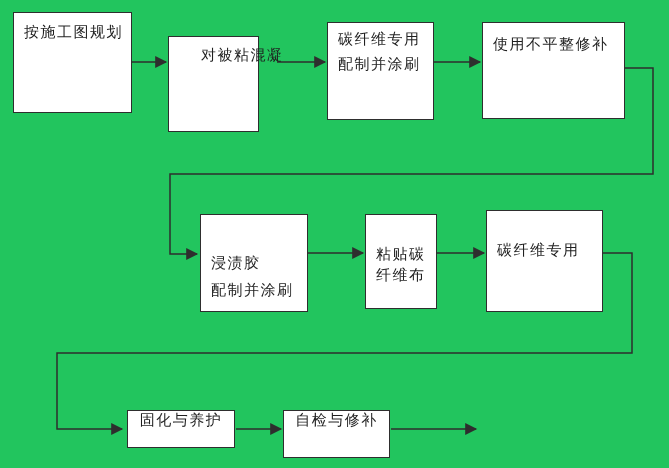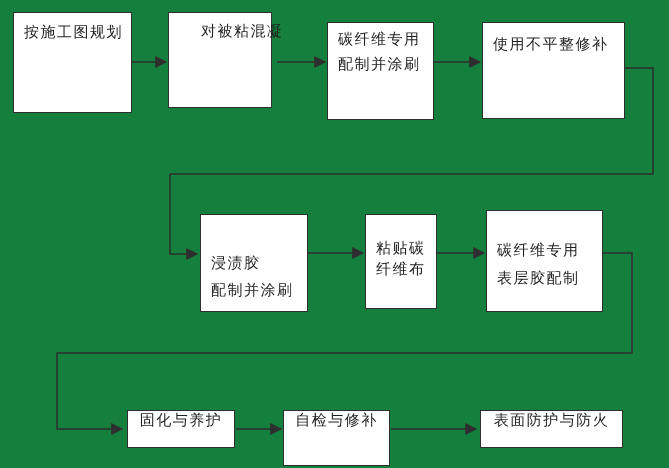--- a/index.html
+++ b/index.html
@@ -4,21 +4,21 @@
 <style>
   html, body {
     margin: 0;
     padding: 0;
     background: #ffffff;
   }
   .canvas {
     position: relative;
     width: 669px;
     height: 468px;
-    background: #15803d;
+    background: #22c55e;
     font-family: "Liberation Sans", sans-serif;
     overflow: hidden;
   }
   .edges-layer {
     position: absolute;
     left: 0;
     top: 0;
     width: 669px;
     height: 468px;
   }
@@ -31,38 +31,38 @@
     font-size: 15px;
     letter-spacing: 1.5px;
     padding-left: 10px;
     padding-right: 4px;
   }
   .ln { white-space: nowrap; }
 
   
   .b1  { left: 13px;  top: 12px;  width: 119px; height: 101px; padding-top: 9px;  }
   .b1 .ln { line-height: 20px; }
-  .b2  { left: 168px; top: 12px;  width: 104px; height: 96px;  padding-top: 4px; padding-left: 32px;  }
+  .b2  { left: 168px; top: 36px;  width: 91px; height: 96px;  padding-top: 4px; padding-left: 32px;  }
   .b2 .ln { line-height: 27px; }
   .b3  { left: 327px; top: 22px;  width: 107px; height: 98px;  padding-top: 3px;  }
   .b3 .ln { line-height: 25px; }
   .b4  { left: 482px; top: 22px;  width: 143px; height: 97px;  padding-top: 10px;  }
   .b4 .ln { line-height: 22px; }
 
   
   .b5  { left: 200px; top: 214px; width: 108px; height: 98px;  padding-top: 34px; }
   .b5 .ln { line-height: 27px; }
-  .b6  { left: 365px; top: 214px; width: 72px;  height: 95px;  padding-top: 22px; }
+  .b6  { left: 365px; top: 214px; width: 72px;  height: 95px;  padding-top: 28px; }
   .b6 .ln { line-height: 21px; }
   .b7  { left: 486px; top: 210px; width: 117px; height: 102px; padding-top: 25px; }
   .b7 .ln { line-height: 28px; }
 
   
   .b8  { left: 127px; top: 410px; width: 108px; height: 38px; }
-  .b9  { left: 283px; top: 410px; width: 107px; height: 56px; }
+  .b9  { left: 283px; top: 410px; width: 107px; height: 48px; }
   .b10 { left: 480px; top: 410px; width: 143px; height: 38px; }
   .b8, .b9, .b10 {
     display: flex;
     align-items: flex-start;
     justify-content: center;
     padding: 0;
   }
 </style>
 </head>
 <body>
@@ -113,28 +113,24 @@
     <div class="ln">配制并涂刷</div>
   </div>
 
   <div class="box b6">
     <div class="ln">粘贴碳</div>
     <div class="ln">纤维布</div>
   </div>
 
   <div class="box b7">
     <div class="ln">碳纤维专用</div>
-    <div class="ln">表层胶配制</div>
   </div>
 
   <div class="box b8">
     <div class="ln">固化与养护</div>
   </div>
 
   <div class="box b9">
     <div class="ln">自检与修补</div>
   </div>
 
-  <div class="box b10">
-    <div class="ln">表面防护与防火</div>
-  </div>
 
 </div>
 
 </body></html>

